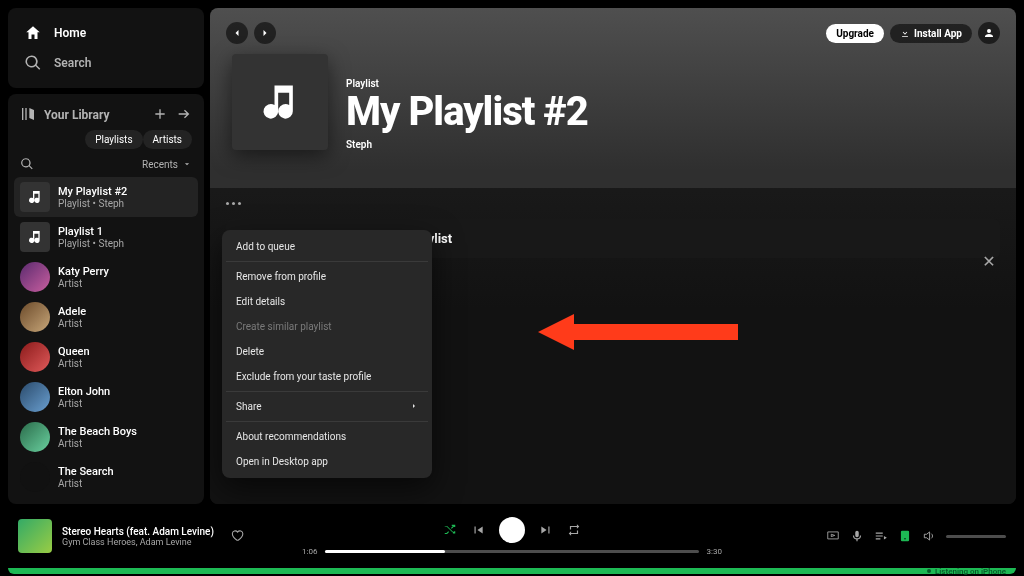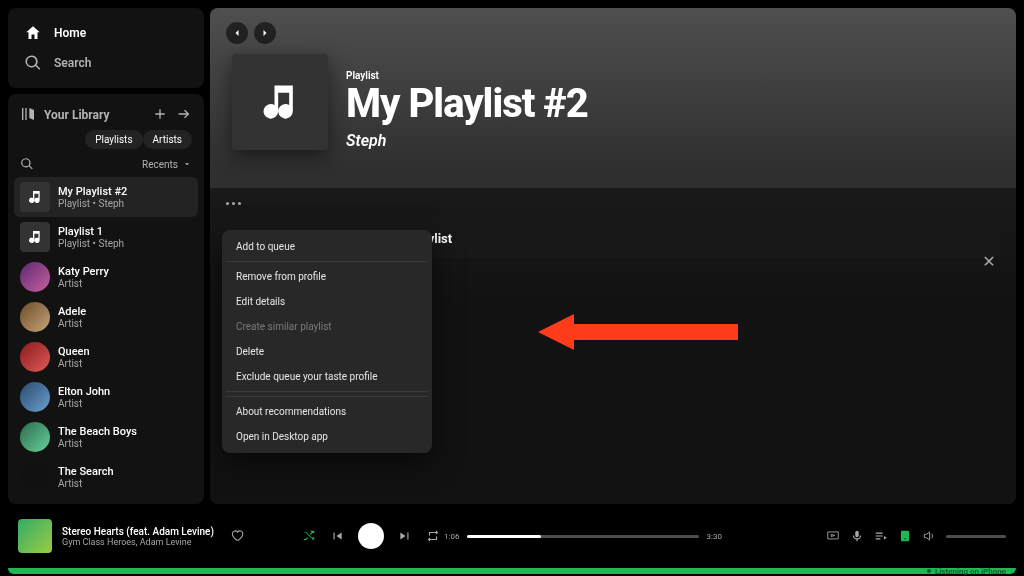--- a/index.html
+++ b/index.html
@@ -41,39 +41,39 @@
   .circ { width: 22px; height: 22px; border-radius: 50%; background: rgba(0,0,0,0.55); display: flex; align-items: center; justify-content: center; cursor: pointer; }
   .circ.lg { background: rgba(0,0,0,0.6); }
   .circ svg { width: 12px; height: 12px; }
   .top-right { display: flex; align-items: center; gap: 6px; }
   .pill { background: #fff; color: #000; font-size: 10px; font-weight: 700; padding: 4px 10px; border-radius: 20px; cursor: pointer; }
   .pill.dark { background: rgba(0,0,0,0.55); color: #fff; display: flex; align-items: center; gap: 4px; }
   .hero-body { display: flex; align-items: flex-end; gap: 18px; padding: 10px 6px 16px 6px; }
   .cover { width: 96px; height: 96px; background: #333; border-radius: 4px; box-shadow: 0 6px 20px rgba(0,0,0,0.5); display:flex; align-items:center; justify-content:center; }
   .hero-meta .type { font-size: 10px; font-weight: 600; }
   .hero-meta h1 { font-size: 40px; font-weight: 800; letter-spacing: -1px; line-height: 1.05; margin: 2px 0 6px 0; }
-  .hero-meta .owner { font-size: 16px; font-weight: 600; font-style: italic; }
+  .hero-meta .owner { font-size: 10px; font-weight: 600; }
   .body { padding: 14px 16px; background: linear-gradient(180deg, rgba(30,30,30,0.6) 0%, #121212 120px); position: relative; height: calc(100% - 180px); }
   .dots { display: flex; gap: 3px; padding-bottom: 14px; }
   .dots span { width: 3px; height: 3px; border-radius: 50%; background: #a7a7a7; }
   .find-box { background: #181818; border-radius: 6px; padding: 12px 14px; display: flex; align-items: center; justify-content: space-between; }
   .find-title { font-size: 13px; font-weight: 700; }
   .close-x { width: 22px; height: 22px; display: flex; align-items: center; justify-content: center; color: #a7a7a7; cursor: pointer; font-size: 16px; position: absolute; right: 16px; top: 62px; }
   .ctx-menu { position: absolute; left: 12px; top: 42px; width: 210px; background: #282828; border-radius: 8px; padding: 4px; box-shadow: 0 10px 30px rgba(0,0,0,0.6); z-index: 20; }
   .ctx-item { font-size: 10px; color: #e6e6e6; padding: 7px 10px; border-radius: 3px; cursor: pointer; display: flex; justify-content: space-between; align-items: center; }
   .ctx-item.disabled { color: #7a7a7a; cursor: default; }
   .ctx-sep-after { border-bottom: 1px solid #3a3a3a; margin-bottom: 2px; padding-bottom: 2px; }
   .arrow-annot { position: absolute; left: 328px; top: 124px; z-index: 30; pointer-events: none; }
   .player { height: 64px; display: flex; align-items: center; padding: 0 10px; position: relative; }
   .np { display: flex; align-items: center; gap: 10px; width: 260px; }
   .np .art { width: 34px; height: 34px; background: linear-gradient(135deg,#3a6,#9c4); border-radius: 4px; }
   .np .t1 { font-size: 10px; color: #fff; font-weight: 500; }
   .np .t2 { font-size: 9px; color: #a7a7a7; }
   .np .heart { color: #a7a7a7; margin-left: 6px; cursor: pointer; }
-  .center { position: absolute; left: 50%; transform: translateX(-50%); display: flex; flex-direction: row; align-items: center; gap: 4px; width: 420px; }
+  .center { position: absolute; left: 50%; transform: translateX(-50%); display: flex; flex-direction: column; align-items: center; gap: 4px; width: 420px; }
   .ctrls { display: flex; align-items: center; gap: 14px; }
   .ctrls .ic { color: #a7a7a7; cursor: pointer; display:flex; }
   .ctrls .ic.active { color: #1db954; }
   .play-btn { width: 26px; height: 26px; border-radius: 50%; background: #fff; display: flex; align-items: center; justify-content: center; cursor: pointer; }
   .progress { display: flex; align-items: center; gap: 8px; width: 100%; font-size: 8px; color: #a7a7a7; }
   .bar { flex: 1; height: 3px; background: #4d4d4d; border-radius: 2px; position: relative; }
   .bar .fill { position: absolute; left: 0; top: 0; bottom: 0; width: 32%; background: #fff; border-radius: 2px; }
   .right-ctrls { margin-left: auto; display: flex; align-items: center; gap: 10px; color: #a7a7a7; }
   .right-ctrls .ic { cursor: pointer; display:flex; }
   .right-ctrls .ic.green { color: #1db954; }
@@ -214,20 +214,34 @@
                 <svg viewBox="0 0 24 24">
                   <path d="M15 6l-6 6 6 6z"></path>
                 </svg>
               </div>
             <div class="circ">
                 <svg viewBox="0 0 24 24">
                   <path d="M9 6l6 6-6 6z"></path>
                 </svg>
               </div>
           </div>
+          <div class="top-right">
+            <div class="pill">Upgrade</div>
+            <div class="pill dark">
+              <svg viewBox="0 0 24 24" width="10" height="10">
+                  <path d="M12 3v10l4-4 1.4 1.4L12 16 6.6 10.4 8 9l4 4V3zM5 19h14v2H5z"></path>
+                </svg>
+              <span>Install App</span>
+            </div>
+            <div class="circ lg">
+                <svg viewBox="0 0 24 24">
+                  <path d="M12 12a4 4 0 100-8 4 4 0 000 8zm0 2c-4 0-8 2-8 5v1h16v-1c0-3-4-5-8-5z"></path>
+                </svg>
+              </div>
+          </div>
         </div>
         <div class="hero-body">
           <div class="cover">
             <svg viewBox="0 0 24 24" width="44" height="44" fill="#7a7a7a">
                 <path d="M9 3v10.6A4 4 0 1011 17V7h6v6.6A4 4 0 1019 17V3z"></path>
               </svg>
           </div>
           <div class="hero-meta">
             <div class="type">Playlist</div>
             <h1>My Playlist #2</h1>
@@ -248,22 +262,25 @@
         </div>
         <div class="close-x">✕</div>
 
         <div class="ctx-menu" id="ctx">
             <div class="ctx-item">Add to queue</div>
             <div class="ctx-sep-after"></div>
             <div class="ctx-item">Remove from profile</div>
             <div class="ctx-item">Edit details</div>
             <div class="ctx-item disabled">Create similar playlist</div>
             <div class="ctx-item">Delete</div>
-            <div class="ctx-item">Exclude queue your taste profile</div>
+            <div class="ctx-item">Exclude from your taste profile</div>
             <div class="ctx-sep-after"></div>
+            <div class="ctx-item">Share<span><svg viewBox="0 0 24 24" width="8" height="8">
+                  <path d="M9 6l6 6-6 6z" fill="#e6e6e6"></path>
+                </svg></span></div>
             <div class="ctx-sep-after"></div>
             <div class="ctx-item">About recommendations</div>
             <div class="ctx-item">Open in Desktop app</div>
           </div>
 
         <svg class="arrow-annot" width="200" height="40">
           <polygon points="0,20 36,2 36,12 200,12 200,28 36,28 36,38" fill="#ff3b1a"></polygon>
         </svg>
       </div>
     </div>

